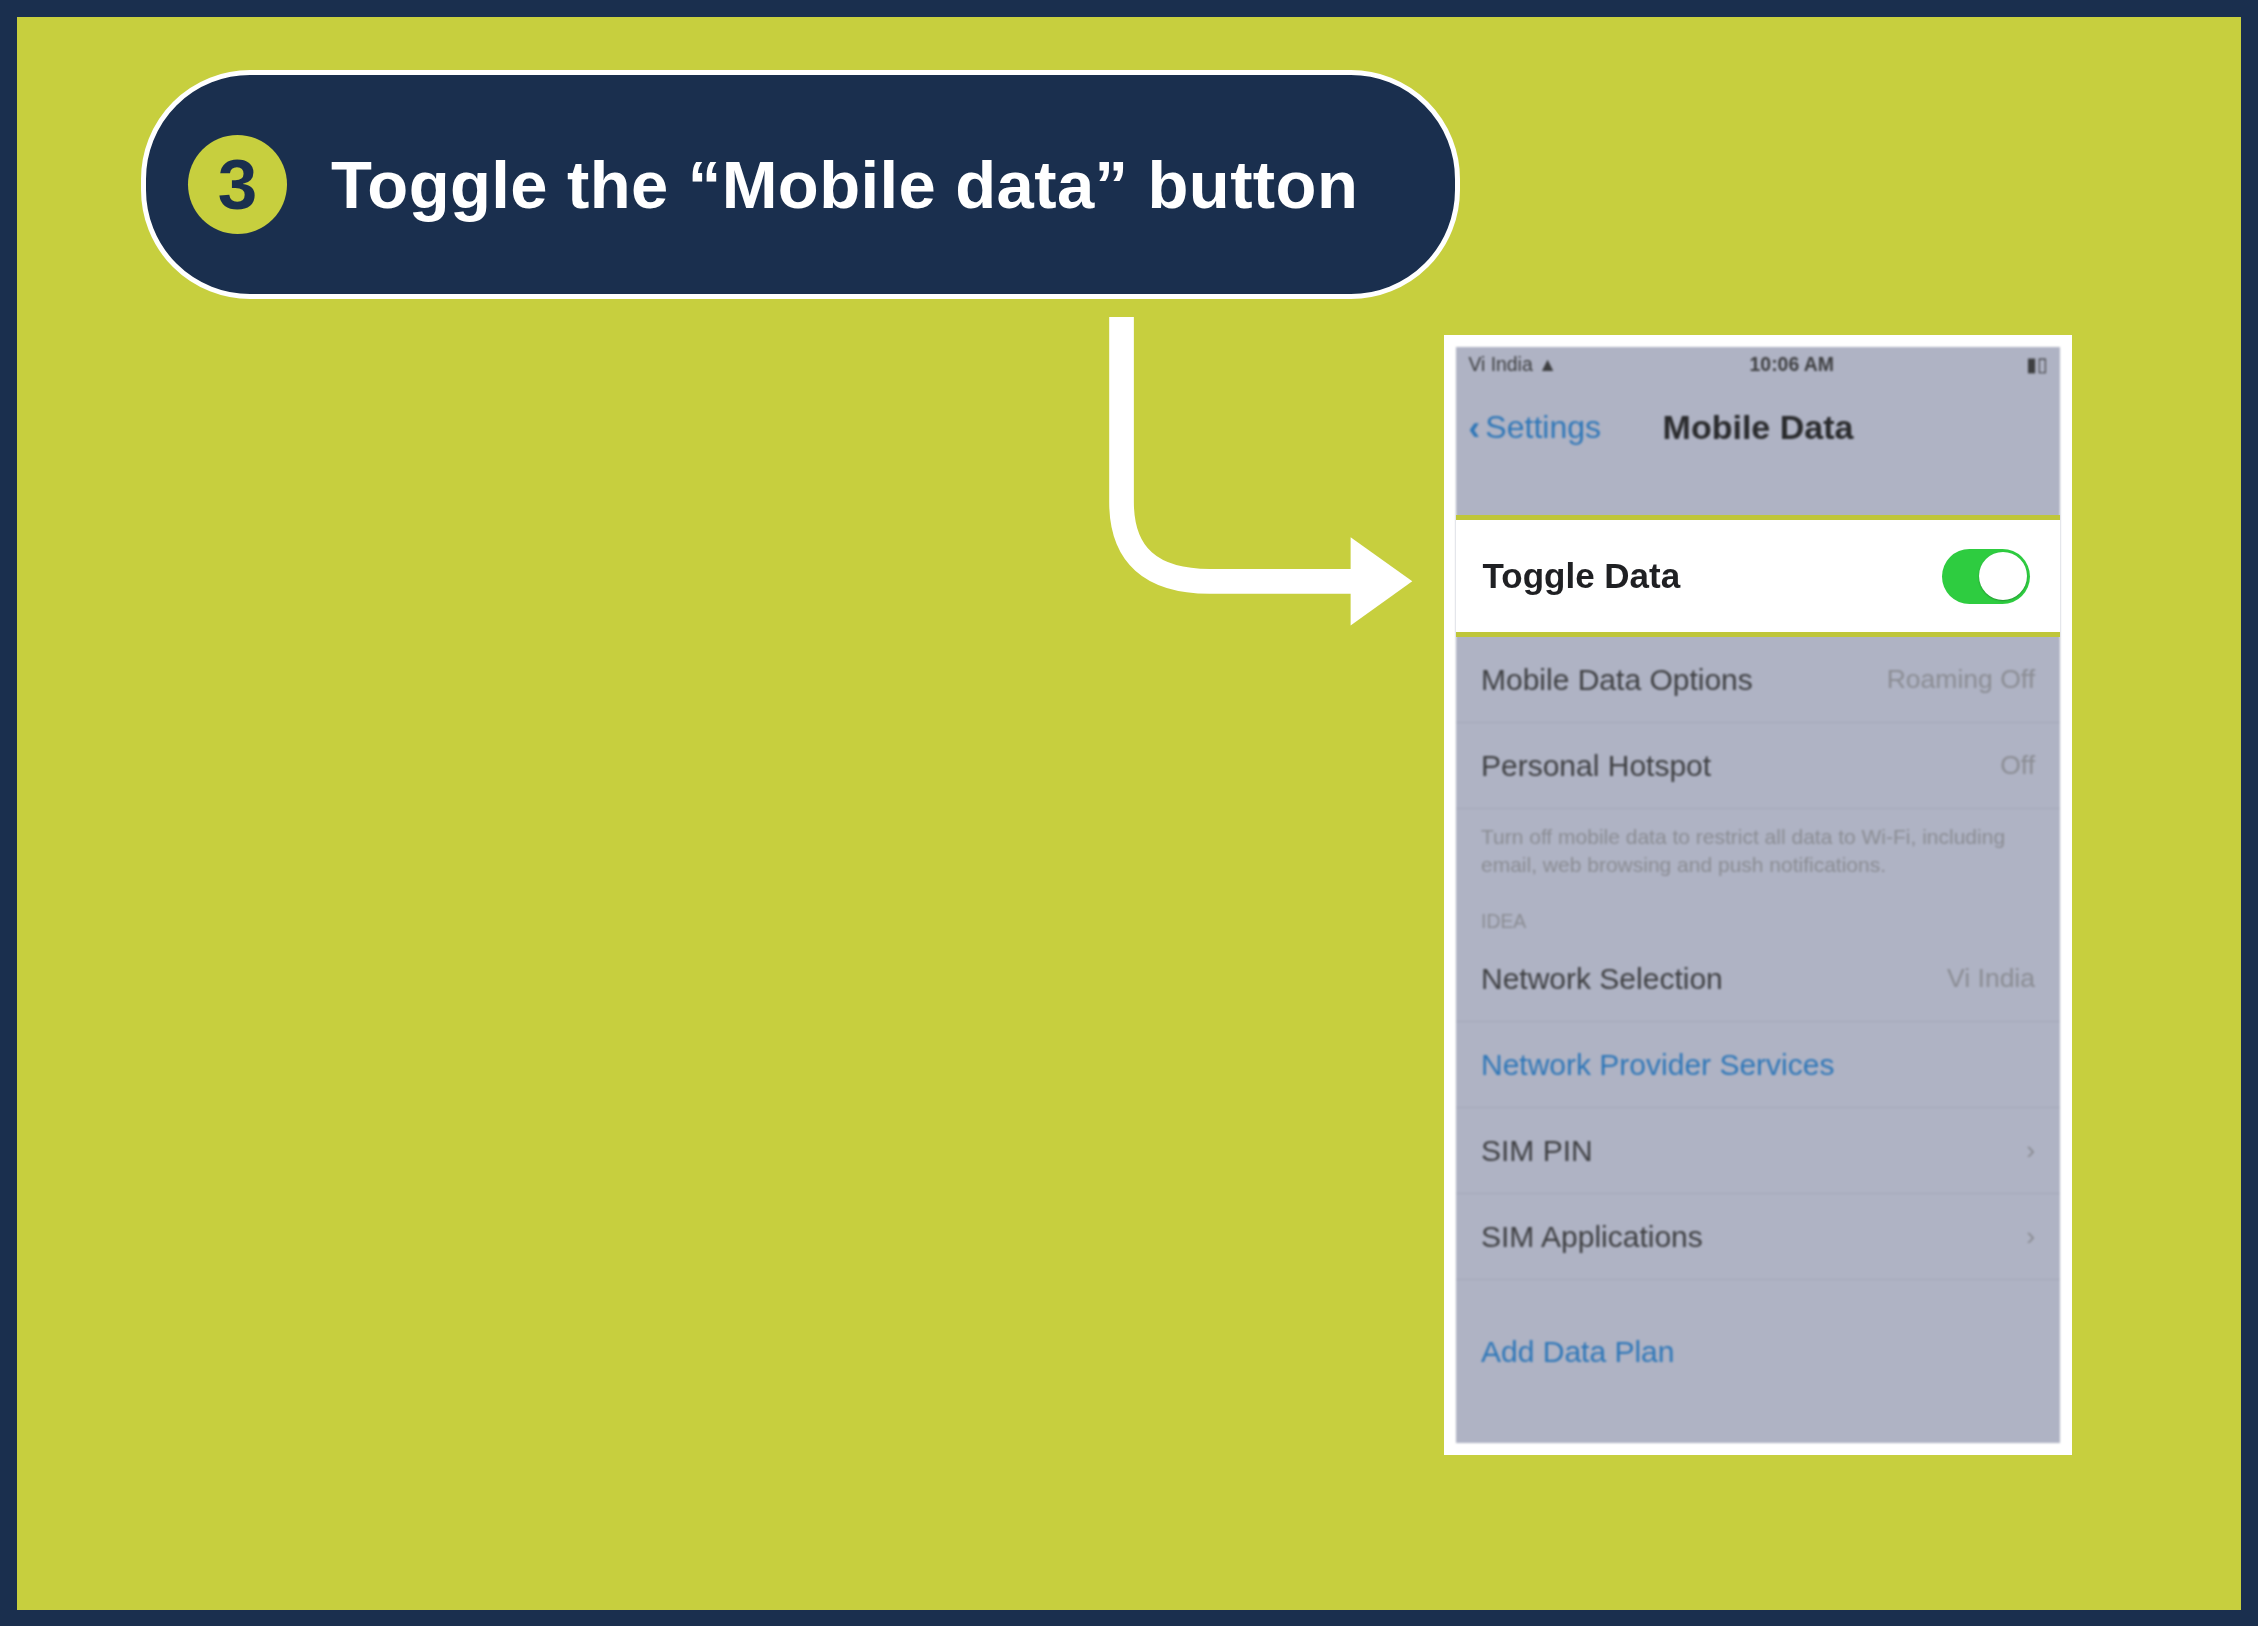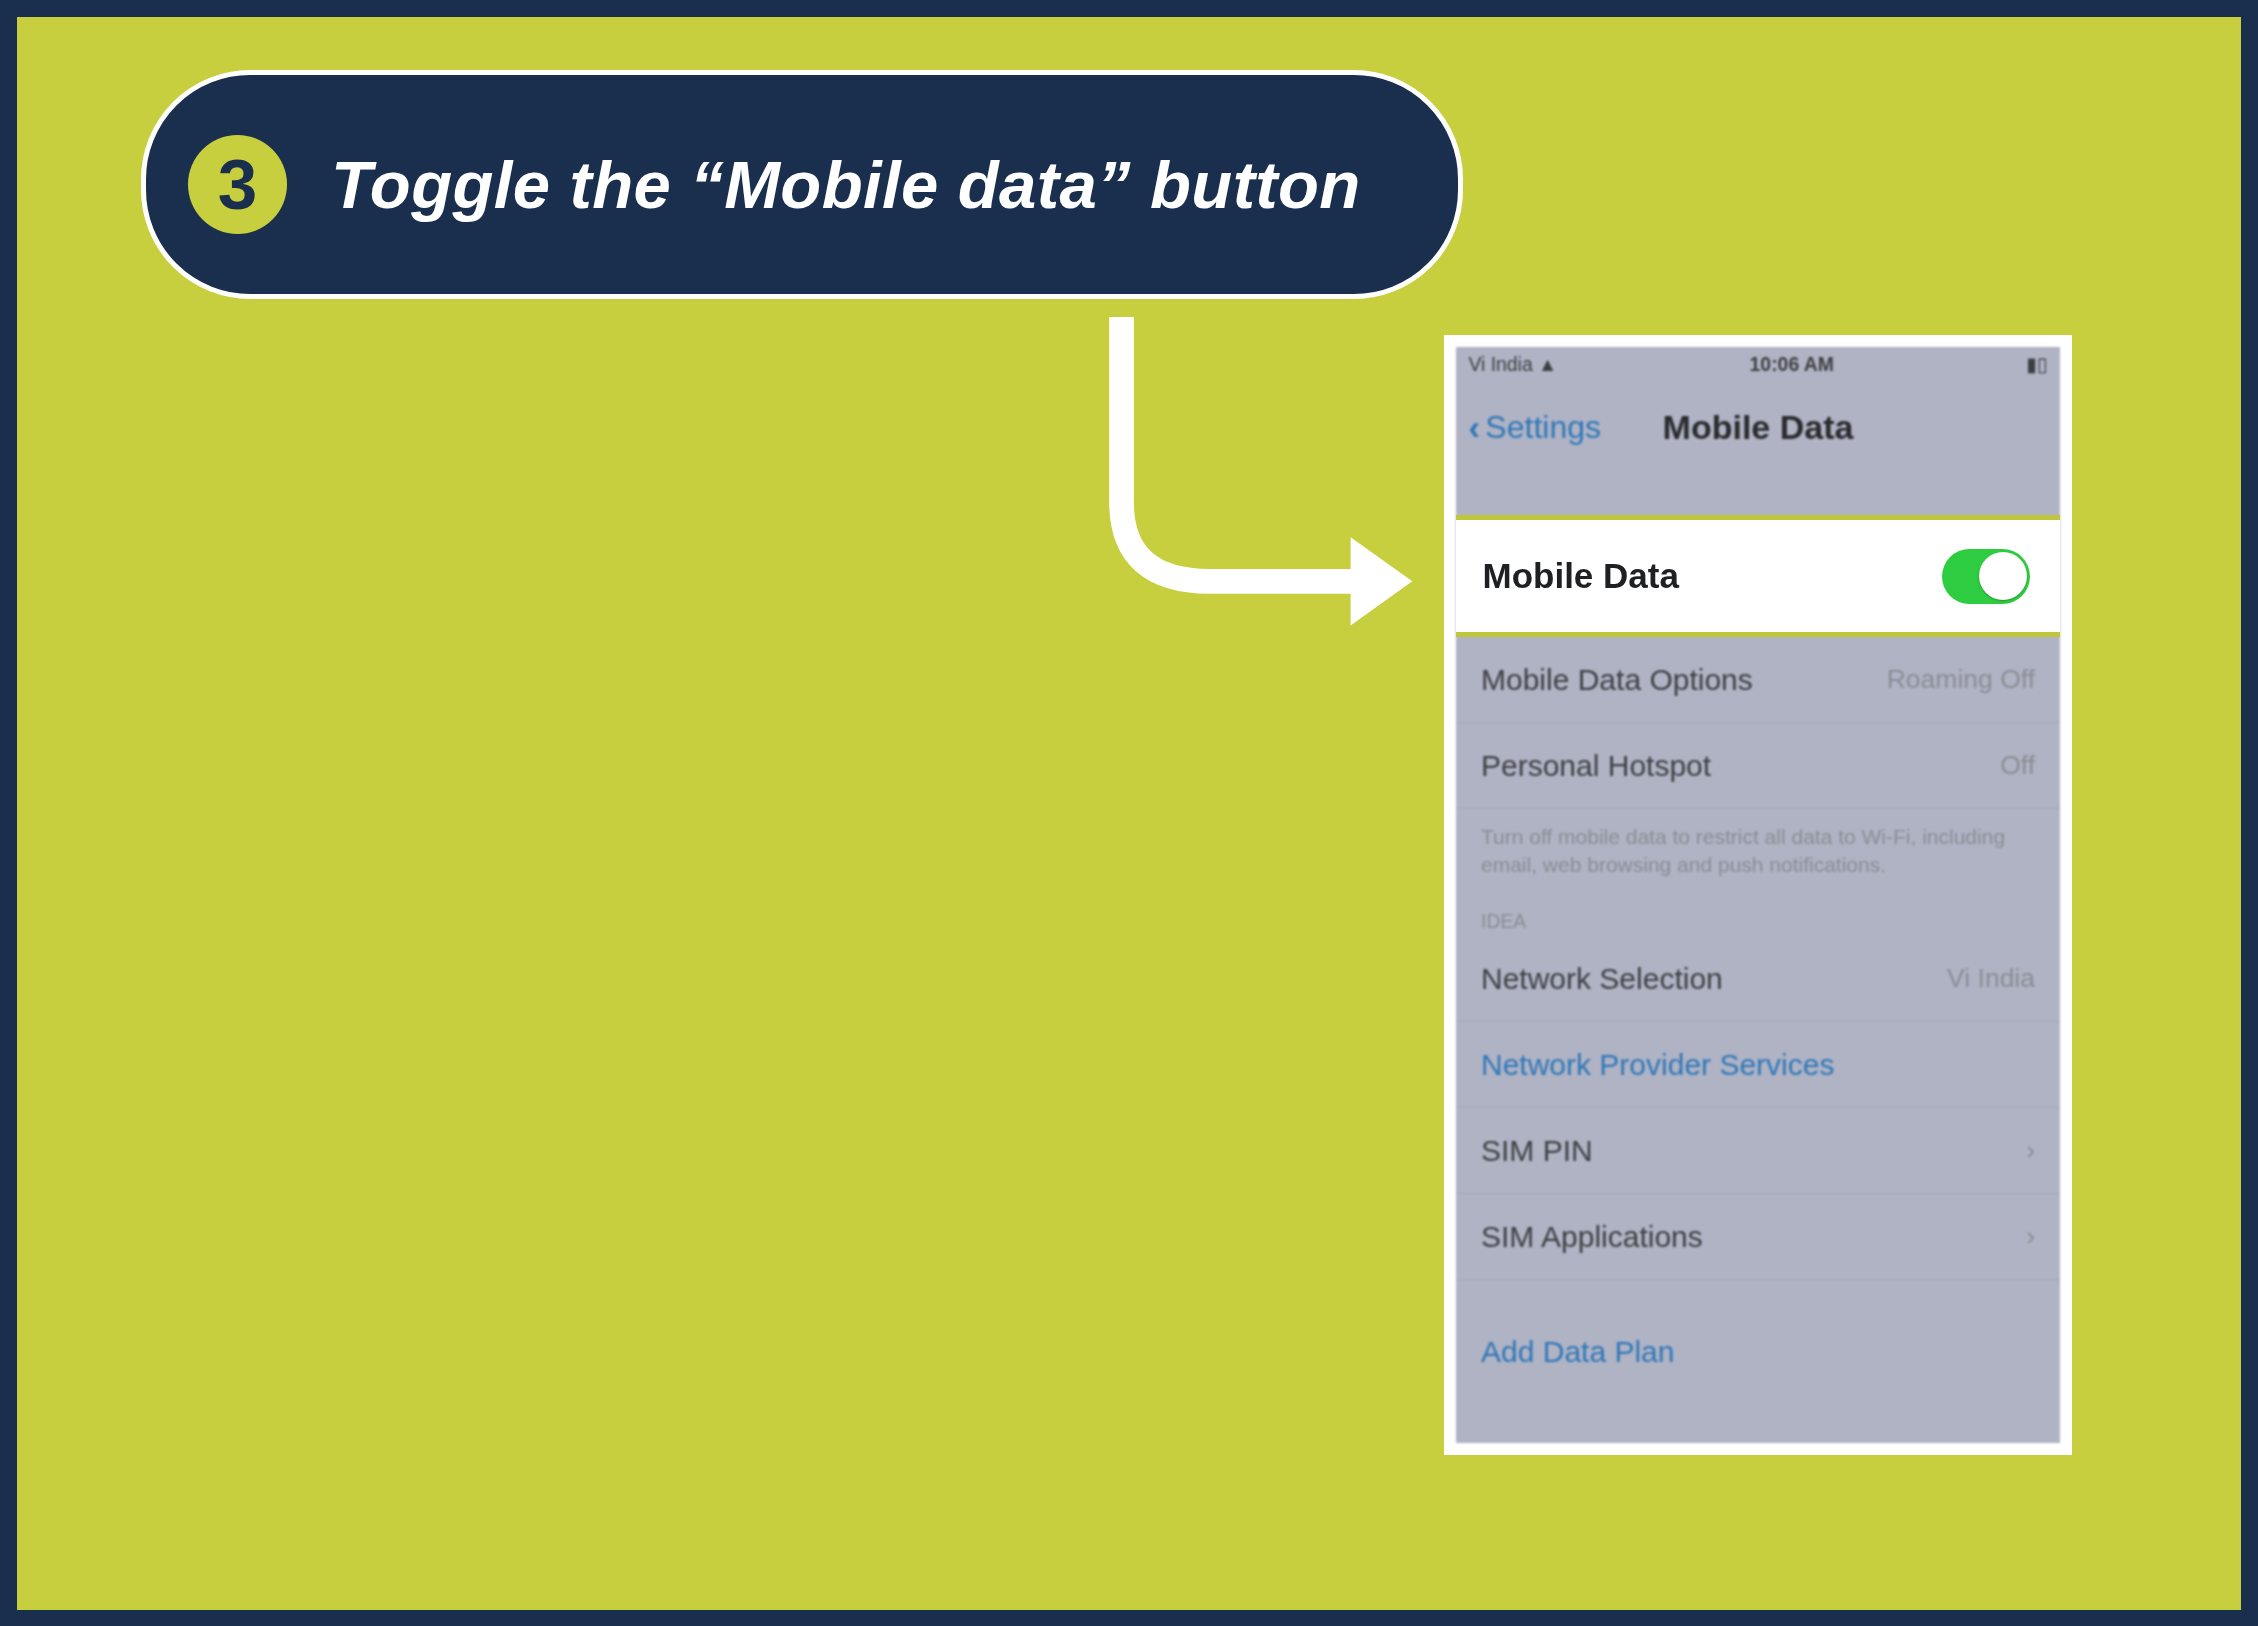--- a/index.html
+++ b/index.html
@@ -45,21 +45,20 @@
     line-height: 99px;
     text-align: center;
     margin-right: 44px;
   }
   .step-text {
     color: #fff;
     font-size: 67px;
     font-weight: 600;
     letter-spacing: 0.4px;
     white-space: nowrap;
-    font-style: italic;
   }
 
   
   .arrow-wrap {
     position: absolute;
     left: 1078px;
     top: 300px;
     width: 335px;
     height: 326px;
   }
@@ -270,19 +269,19 @@
         <div class="cell">
           <span>SIM Applications</span>
           <span class="val">›</span>
         </div>
         <div style="height:35px"></div>
         <div class="add-link">Add Data Plan</div>
       </div>
     </div>
 
     <div class="highlight-row">
-      <span class="label">Mobile Data</span>
+      <span class="label">Toggle Data</span>
       <span class="toggle"></span>
     </div>
   </div>
 
 </div>
 
 
 </body></html>

